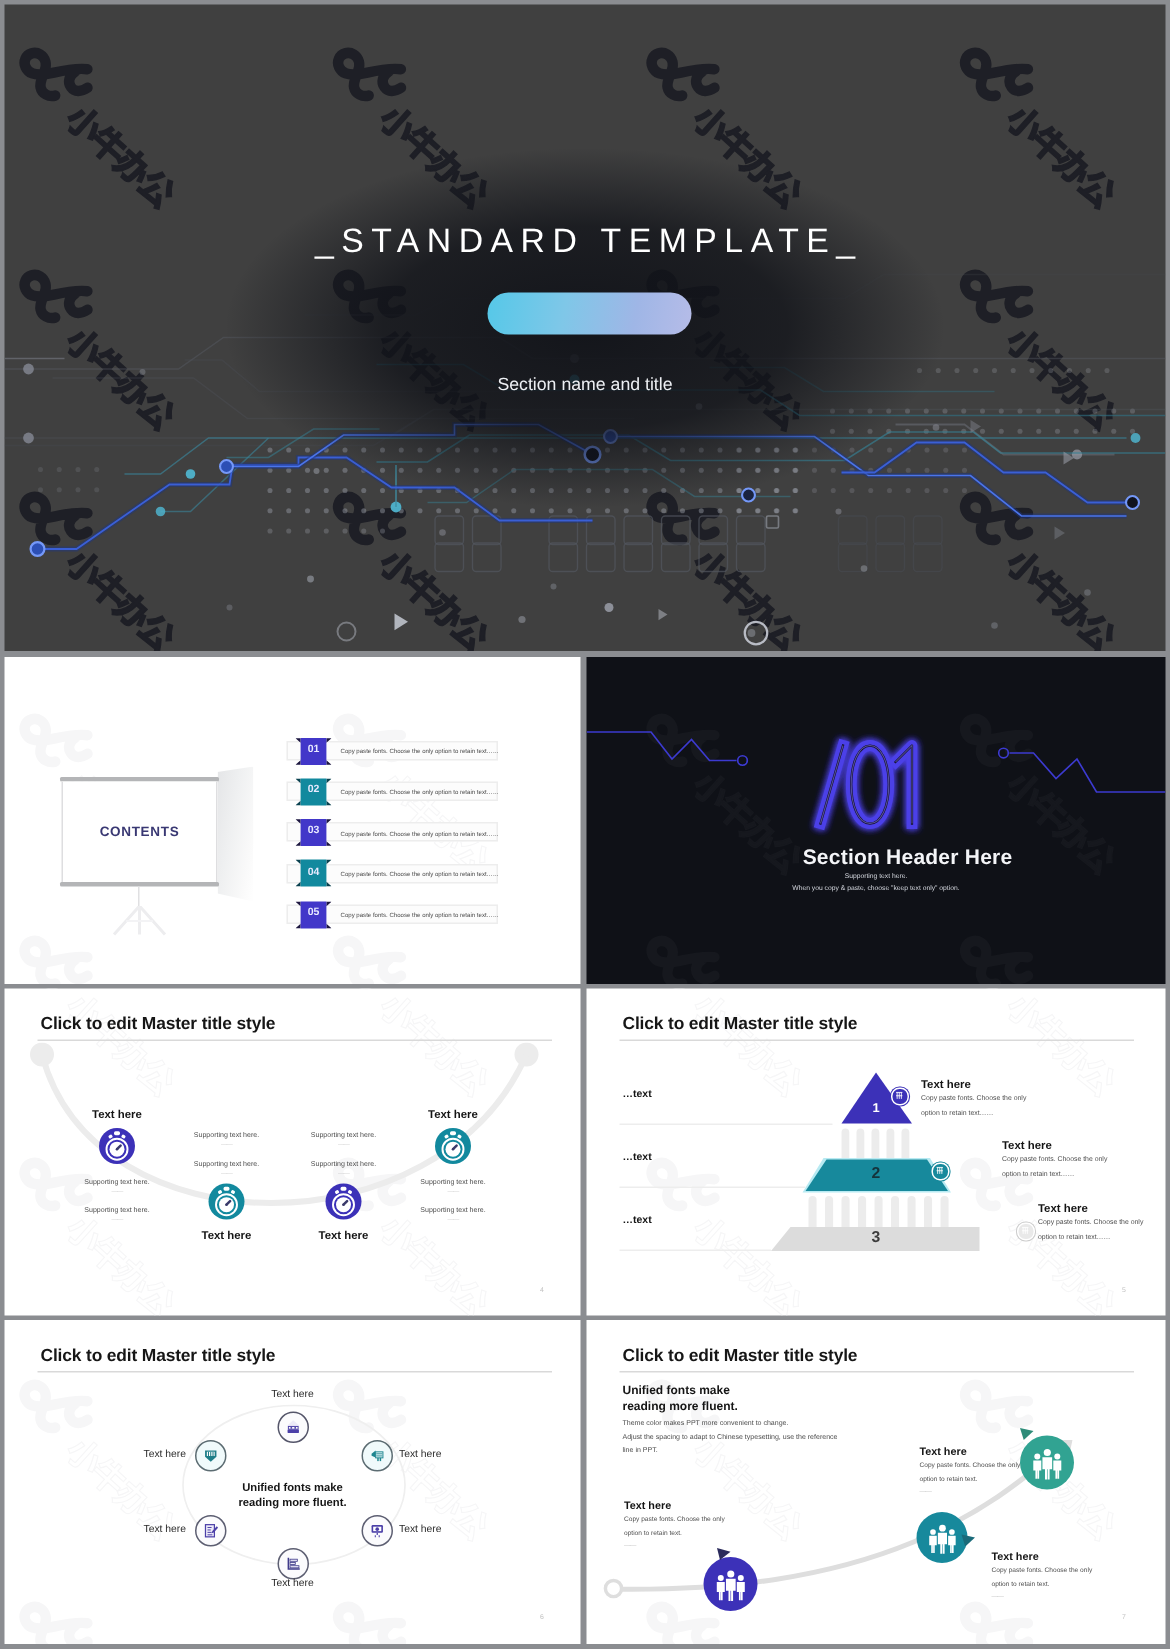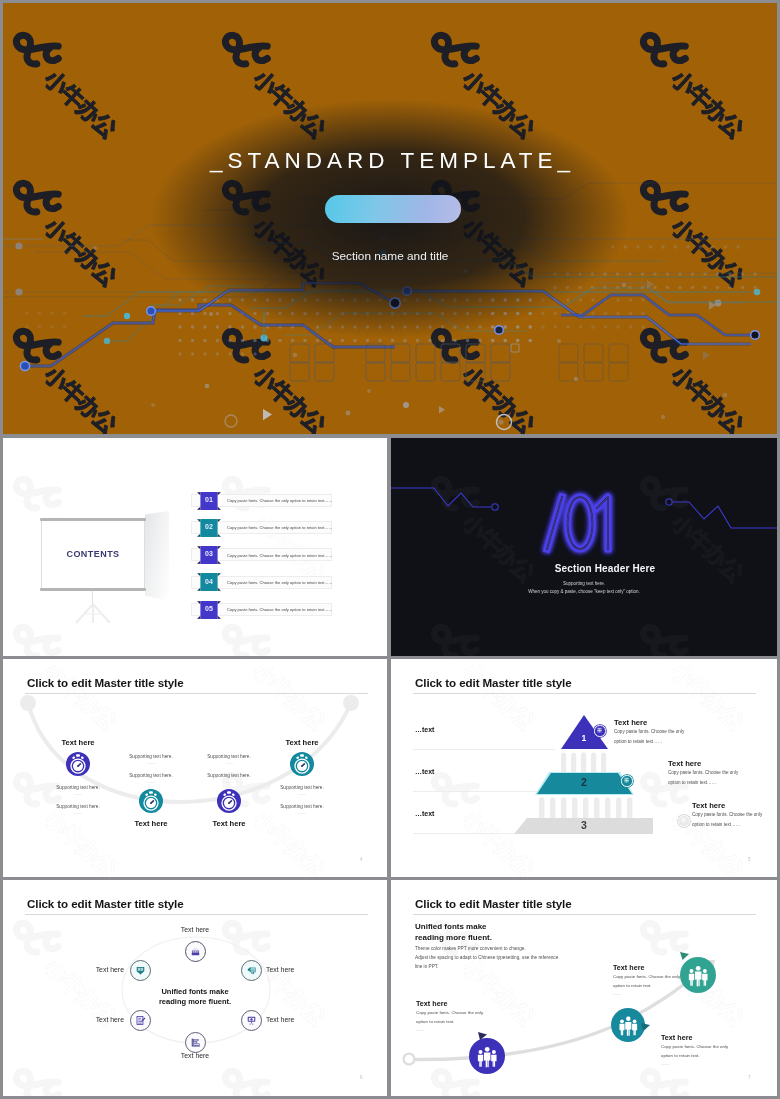--- a/index.html
+++ b/index.html
@@ -3,21 +3,21 @@
 <meta charset="utf-8">
 <style>
   * { margin:0; padding:0; box-sizing:border-box; }
   html,body { width:780px; height:1099px; background:#8b8d91; font-family:"Liberation Sans", sans-serif; -webkit-font-smoothing:antialiased; }
   .page { position:relative; width:780px; height:1099px; background:#8b8d91; overflow:hidden; }
 
   .slide { position:absolute; overflow:hidden; background:#fff; }
   .inner { position:absolute; width:780px; height:1099px; }
 
   
-  #s1 { left:3px; top:3px; width:774px; height:431px; background:#a16207; }
+  #s1 { left:3px; top:3px; width:774px; height:431px; background:#404040; }
   .circuit { position:absolute; left:0; top:0; }
   .wm { position:absolute; left:0; top:0; width:100%; height:100%; pointer-events:none; z-index:0; }
   .inner, .hero-title, .hero-pill, .hero-sub { z-index:2; }
   .circuit { z-index:1; }
   .hero-title { position:absolute; left:0; right:0; top:145px; text-align:center;
      font-size:22.5px; letter-spacing:5.0px; text-indent:5.0px; color:#fff; font-weight:400; }
   .hero-pill { position:absolute; left:322px; top:192px; width:136px; height:28px; border-radius:14px;
      background:linear-gradient(100deg,#55c8e8 0%,#7fc7e8 38%,#9fb6e6 72%,#b6bce8 100%); }
   .hero-sub { position:absolute; left:0; right:0; top:246px; text-align:center; font-size:11.8px; color:#eef0f4; }
 
@@ -43,21 +43,21 @@
   .toc-row { position:absolute; height:17px; }
   .toc-line { position:absolute; left:0; top:0; right:0; height:13.5px;
       background:#fcfcfc; border:1px solid #ededed; }
   .toc-badge { position:absolute; left:0; top:-3.5px; width:24px; height:20px; }
   .toc-txt { position:absolute; left:36px; top:4.2px; font-size:4.05px; color:#4a4a4a; white-space:nowrap; }
 
 
   
   .neon-num { position:absolute; left:391px; top:484px; width:386px; height:76px; }
   .sec-head { position:absolute; left:391px; top:563px; width:386px; text-align:center;
-     font-size:10px; font-weight:bold; color:#f4f5f8; letter-spacing:0.15px;padding-left:42px; }
+     font-size:14px; font-weight:bold; color:#f4f5f8; letter-spacing:0.15px;padding-left:42px; }
   .sec-sub1 { position:absolute; left:391px; top:580.5px; width:386px; text-align:center;
      font-size:4.5px; color:#d3d6dd; }
   .sec-sub2 { position:absolute; left:391px; top:588.5px; width:386px; text-align:center;
      font-size:4.5px; color:#d3d6dd; }
 
 
   
   .mt-title { position:absolute; font-size:11.6px; font-weight:bold; color:#161616; white-space:nowrap; letter-spacing:-0.1px; }
   .mt-rule  { position:absolute; height:1px; background:#d9d9d9; }
   .pg-num   { position:absolute; font-size:4.6px; color:#c2c2c2; }

